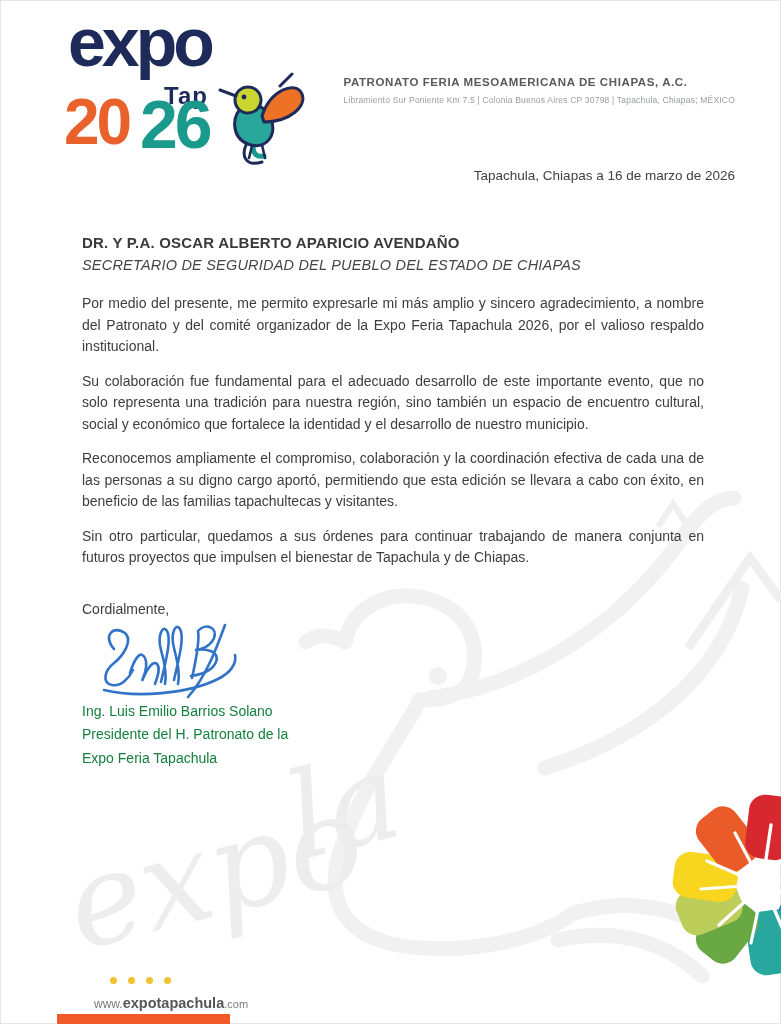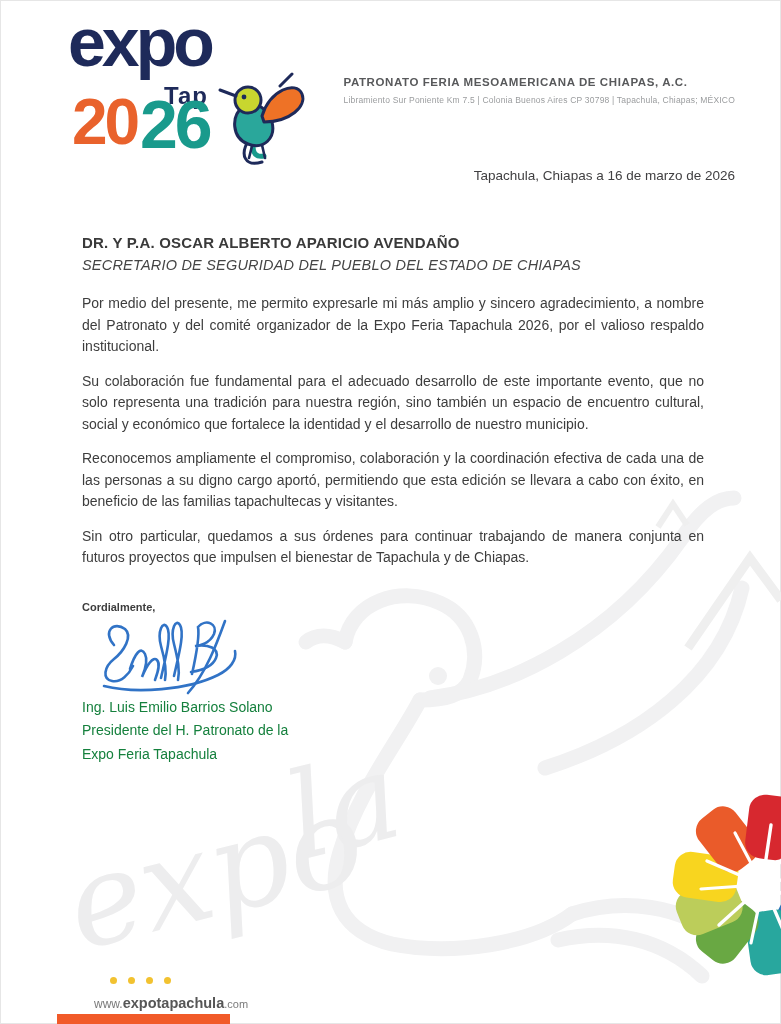--- a/index.html
+++ b/index.html
@@ -14,21 +14,21 @@
   .logo{position:absolute;left:60px;top:24px;width:245px;height:140px;z-index:1;}
   .logo .expo{
     position:absolute;left:8px;top:-16px;font-size:68px;font-weight:bold;
     letter-spacing:-4px;color:#1e2a5a;line-height:1;
   }
   .logo .tap{
     position:absolute;left:104px;top:60px;font-size:24px;font-weight:bold;
     letter-spacing:1px;color:#1e2a5a;line-height:1;
   }
   .logo .y20{
-    position:absolute;left:12px;top:66px;font-size:64px;font-weight:800;
+    position:absolute;left:4px;top:66px;font-size:64px;font-weight:800;
     letter-spacing:-3px;color:#e9622c;line-height:1;
   }
   .logo .y26{
     position:absolute;left:80px;top:66px;font-size:68px;font-weight:800;
     letter-spacing:-3px;color:#199a8c;line-height:1;
   }
   .logo .bird{position:absolute;left:152px;top:48px;}
   .hdr-right{
     position:absolute;right:46px;top:76px;text-align:left;z-index:1;
   }
@@ -43,21 +43,21 @@
   }
   
   .content{position:absolute;left:82px;top:232px;width:622px;z-index:1;}
   .rcpt-name{font-size:15px;font-weight:bold;color:#3a3a3a;line-height:22px;letter-spacing:0.2px;}
   .rcpt-title{font-size:14.5px;color:#454545;line-height:22px;letter-spacing:0.2px;font-style:italic;}
   .para{
     margin:0;margin-top:13px;font-size:14px;line-height:21.5px;color:#3d3d3d;
     text-align:justify;
   }
   .para:first-of-type{margin-top:17px;}
-  .closing{margin-top:32px;font-size:11px;color:#3d3d3d;font-weight:bold;}
+  .closing{margin-top:32px;font-size:14px;color:#3d3d3d;}
   .signature{margin:2px 0 0 12px;display:block;}
   .signer{font-size:14px;line-height:21.5px;color:#15803d;margin-top:2px;}
   
   .footer{position:absolute;left:0;bottom:0;width:100%;z-index:1;}
   .dots{position:absolute;left:110px;bottom:40px;display:flex;gap:11px;}
   .dots span{width:7px;height:7px;border-radius:50%;background:#f2c230;display:block;}
   .site{position:absolute;left:66px;bottom:13px;font-size:12px;color:#7a7a7a;margin-left:28px;}
   .site .dom{font-size:14.5px;color:#565656;font-weight:bold;}
   .site .tld{font-size:11px;color:#7a7a7a;}
   .bar{position:absolute;left:57px;bottom:0;width:173px;height:10px;background:#f15a29;}

